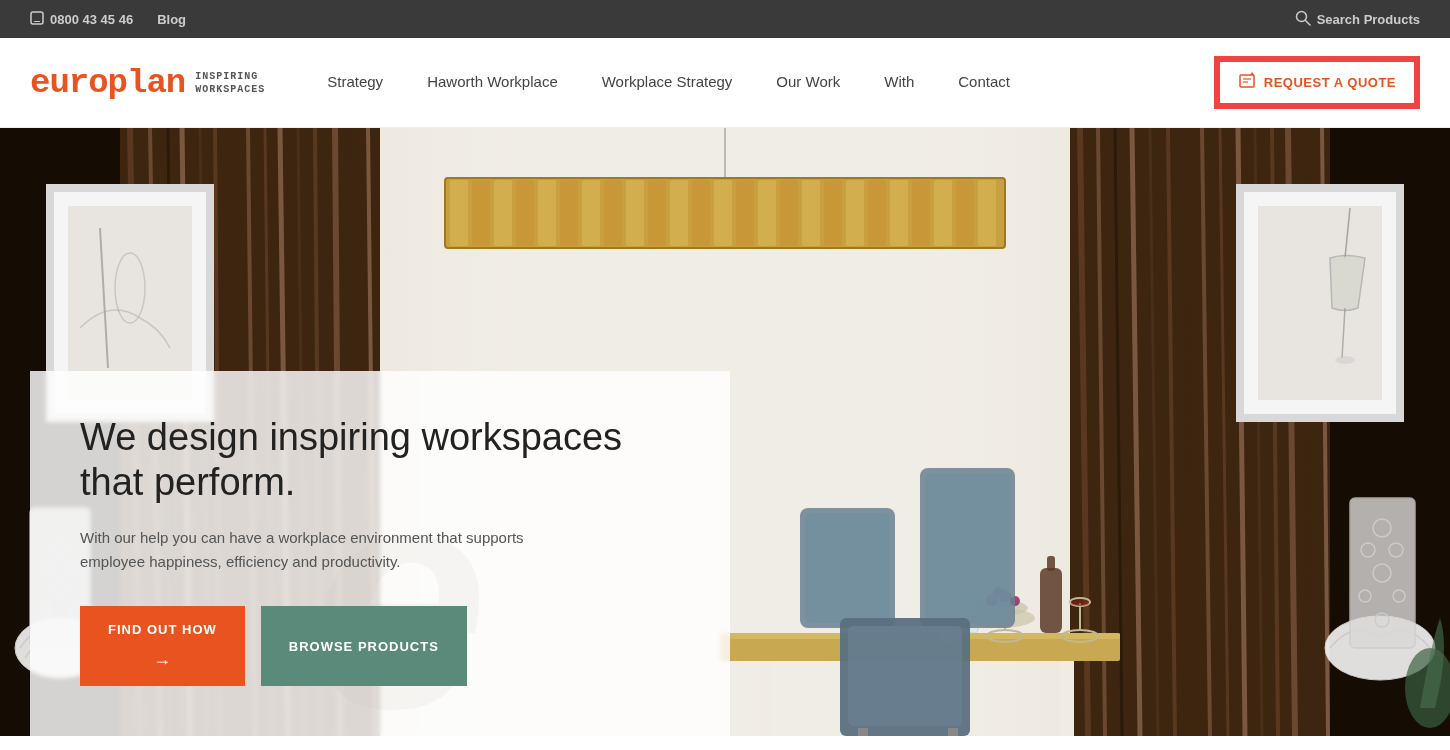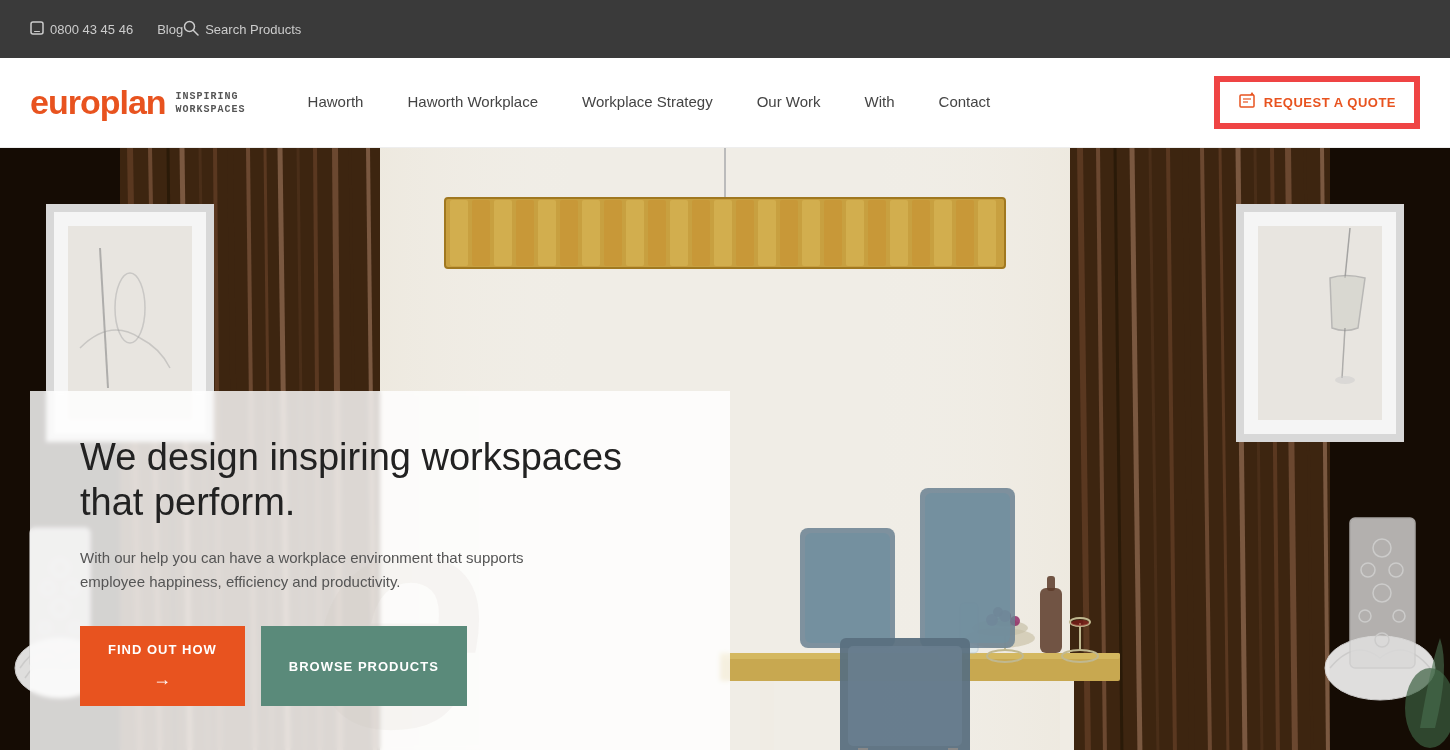--- a/index.html
+++ b/index.html
@@ -1,25 +1,26 @@
 <!DOCTYPE html>
 <html><head>
   <meta charset="utf-8">
   <style>
     * { margin: 0; padding: 0; box-sizing: border-box; }
     body { font-family: 'Arial', sans-serif; width: 1450px; overflow-x: hidden; }
 
     
     .topbar {
       background: #3a3a3a;
-      height: 58px;
-      display: flex;
-      align-items: center;
-      justify-content: flex-start;
+      height: 38px;
+      display: flex;
+      align-items: center;
+      justify-content: space-between;
       padding: 0 30px;
+      font-weight: bold;
     }
     .topbar-left {
       display: flex;
       align-items: center;
       gap: 24px;
       color: #ccc;
       font-size: 13px;
     }
     .topbar-phone {
       display: flex;
@@ -51,21 +52,21 @@
       display: flex;
       align-items: center;
       gap: 10px;
       margin-right: 40px;
       text-decoration: none;
     }
     .logo-text {
       font-size: 34px;
       font-weight: 700;
       color: #e8531f;
-      font-family: Liberation Sans, sans-serif;
+      font-family: Liberation Mono, monospace;
       letter-spacing: -1px;
     }
     .logo-tagline {
       font-size: 10px;
       color: #555;
       line-height: 1.3;
       font-weight: 600;
       letter-spacing: 1px;
       text-transform: uppercase;
       font-family: Liberation Mono, monospace;
@@ -222,21 +223,21 @@
 
 <header class="header">
   <a class="logo-area" href="#">
     <span class="logo-text">europlan</span>
     <span class="logo-tagline">
       <span>INSPIRING</span><br>
       <span>WORKSPACES</span>
     </span>
   </a>
   <nav class="nav">
-    <a class="nav-item" href="#">Haworth</a>
+    <a class="nav-item" href="#">Strategy</a>
     <a class="nav-item" href="#">Haworth Workplace</a>
     <a class="nav-item" href="#">Workplace Strategy</a>
     <a class="nav-item" href="#">Our Work</a>
     <a class="nav-item" href="#">With</a>
     <a class="nav-item" href="#">Contact</a>
     <button class="nav-cta">
       <span style="color:#e8531f;">
         <svg width="18" height="18" viewBox="0 0 18 18" fill="none">
           <rect x="2" y="3" width="14" height="12" rx="1" stroke="#e8531f" stroke-width="1.5" fill="none"></rect>
           <line x1="5" y1="7" x2="13" y2="7" stroke="#e8531f" stroke-width="1.2"></line>

